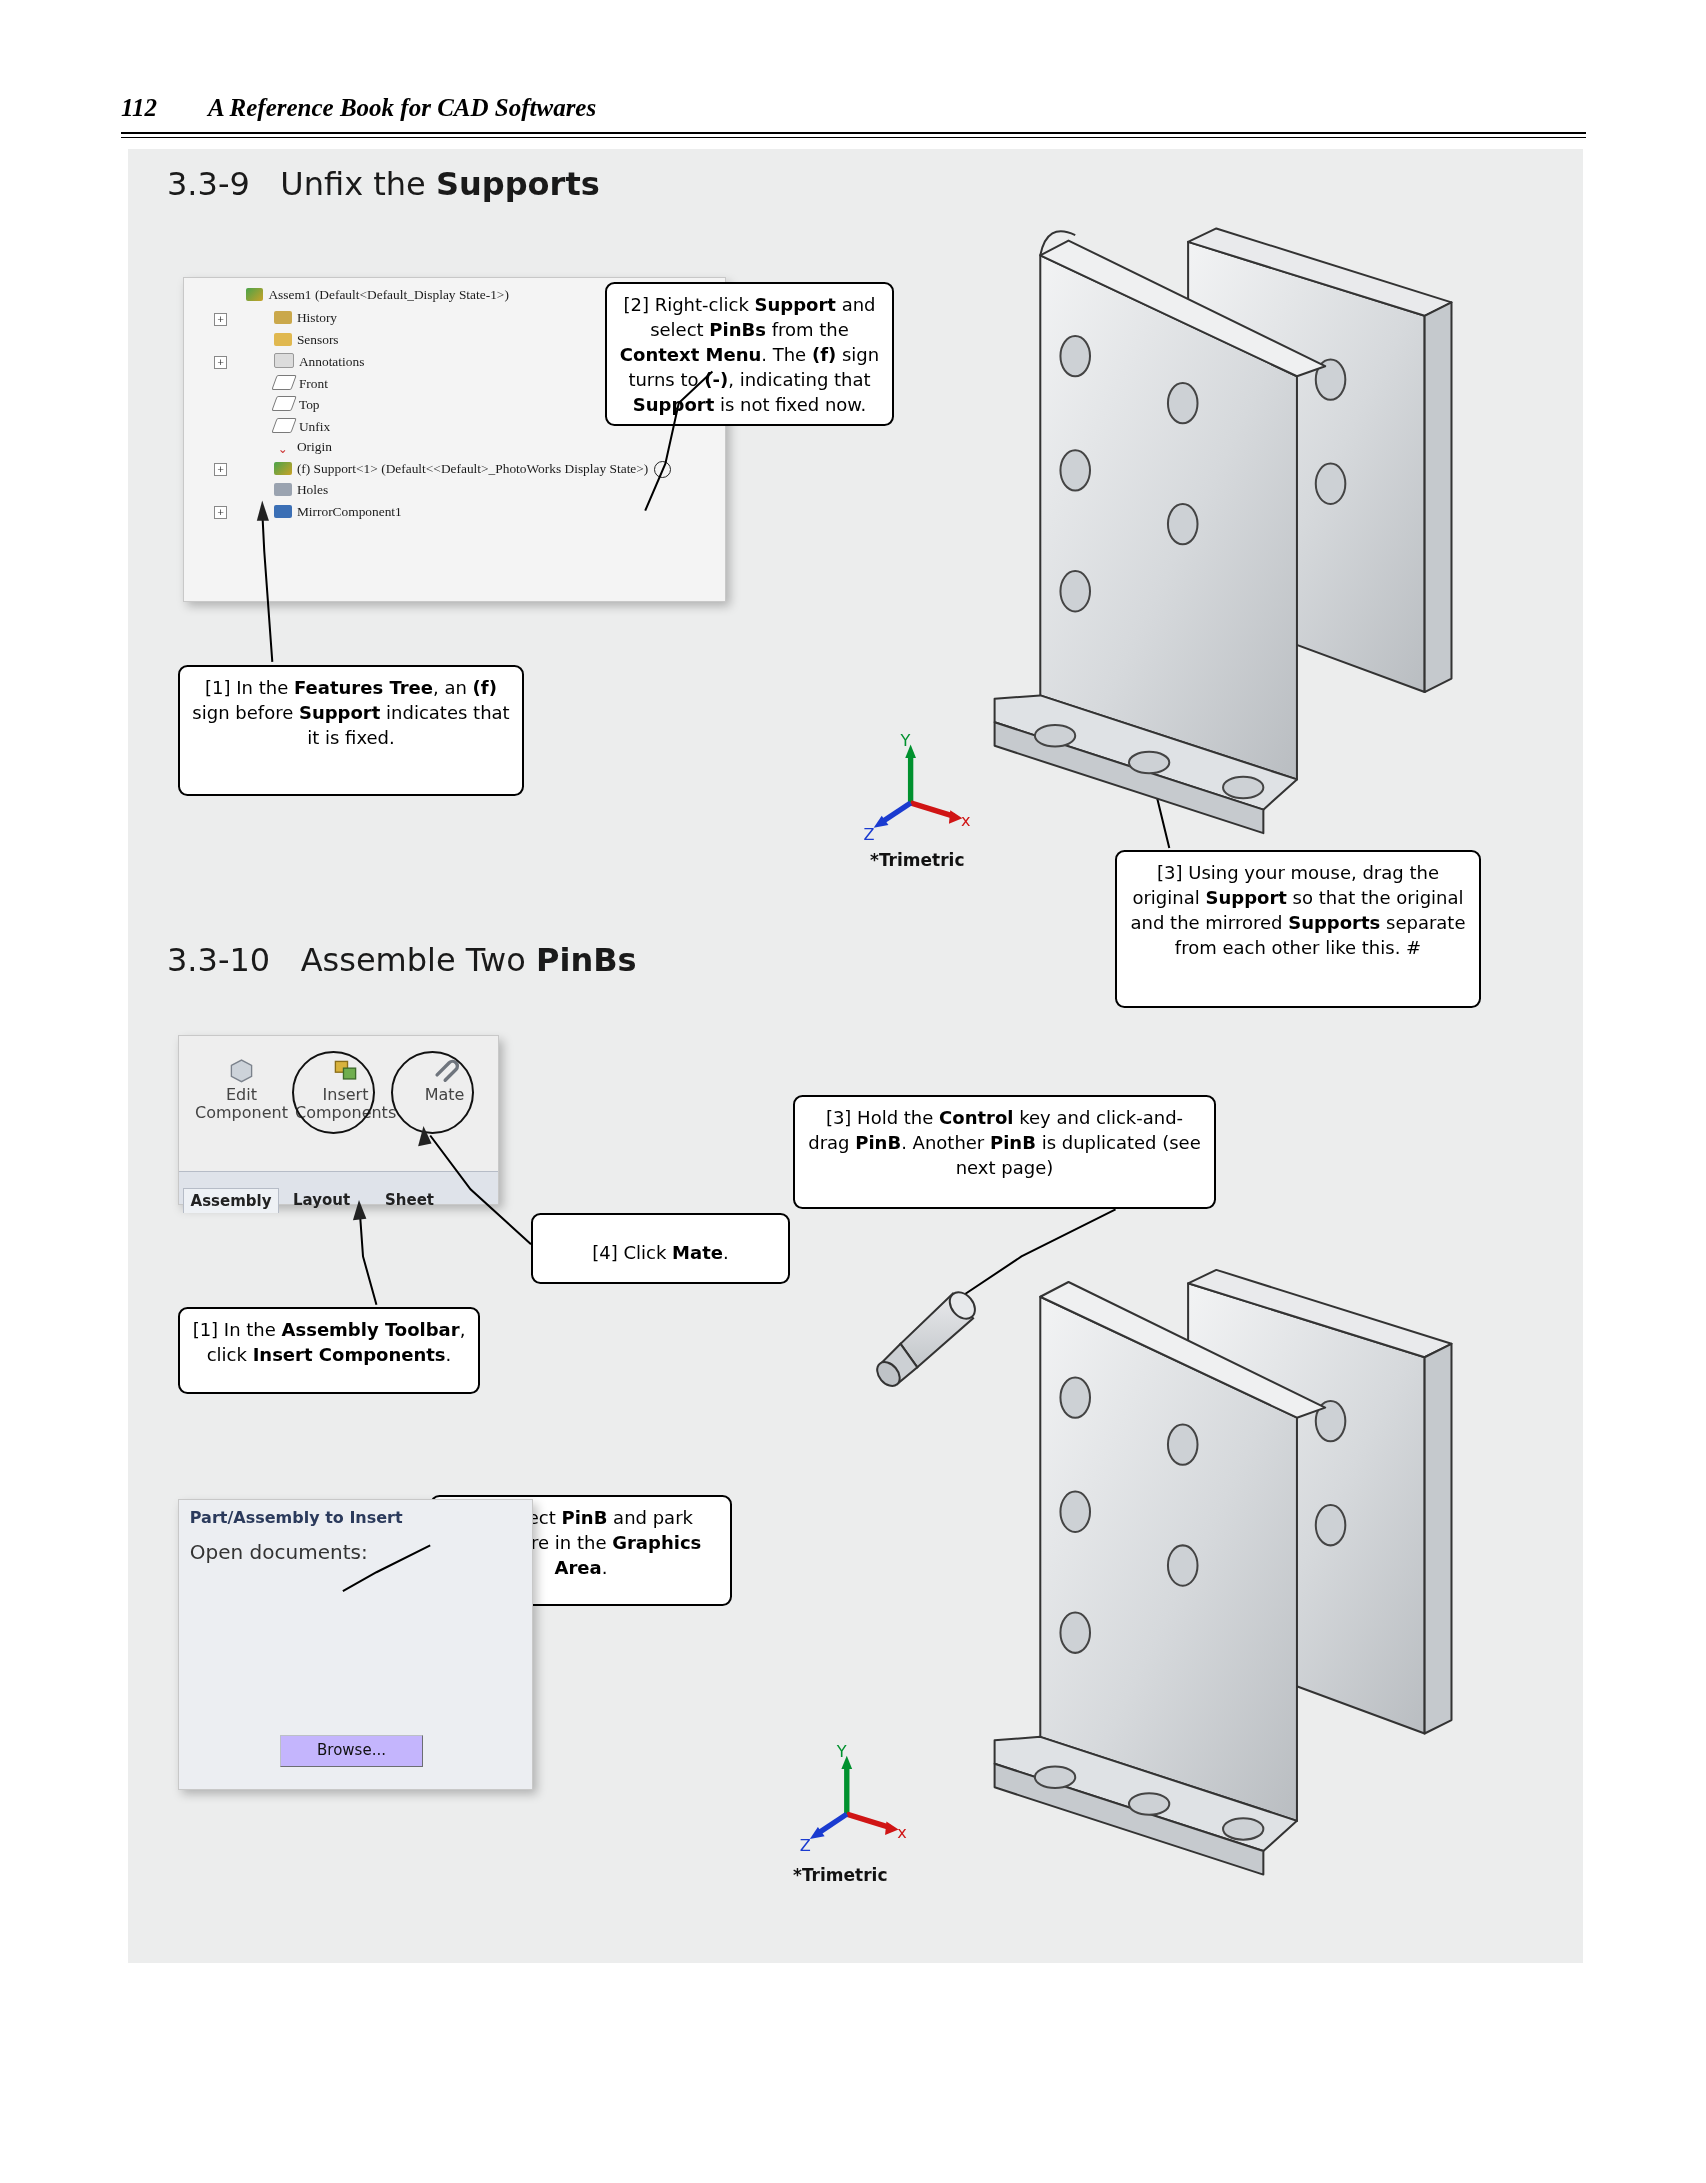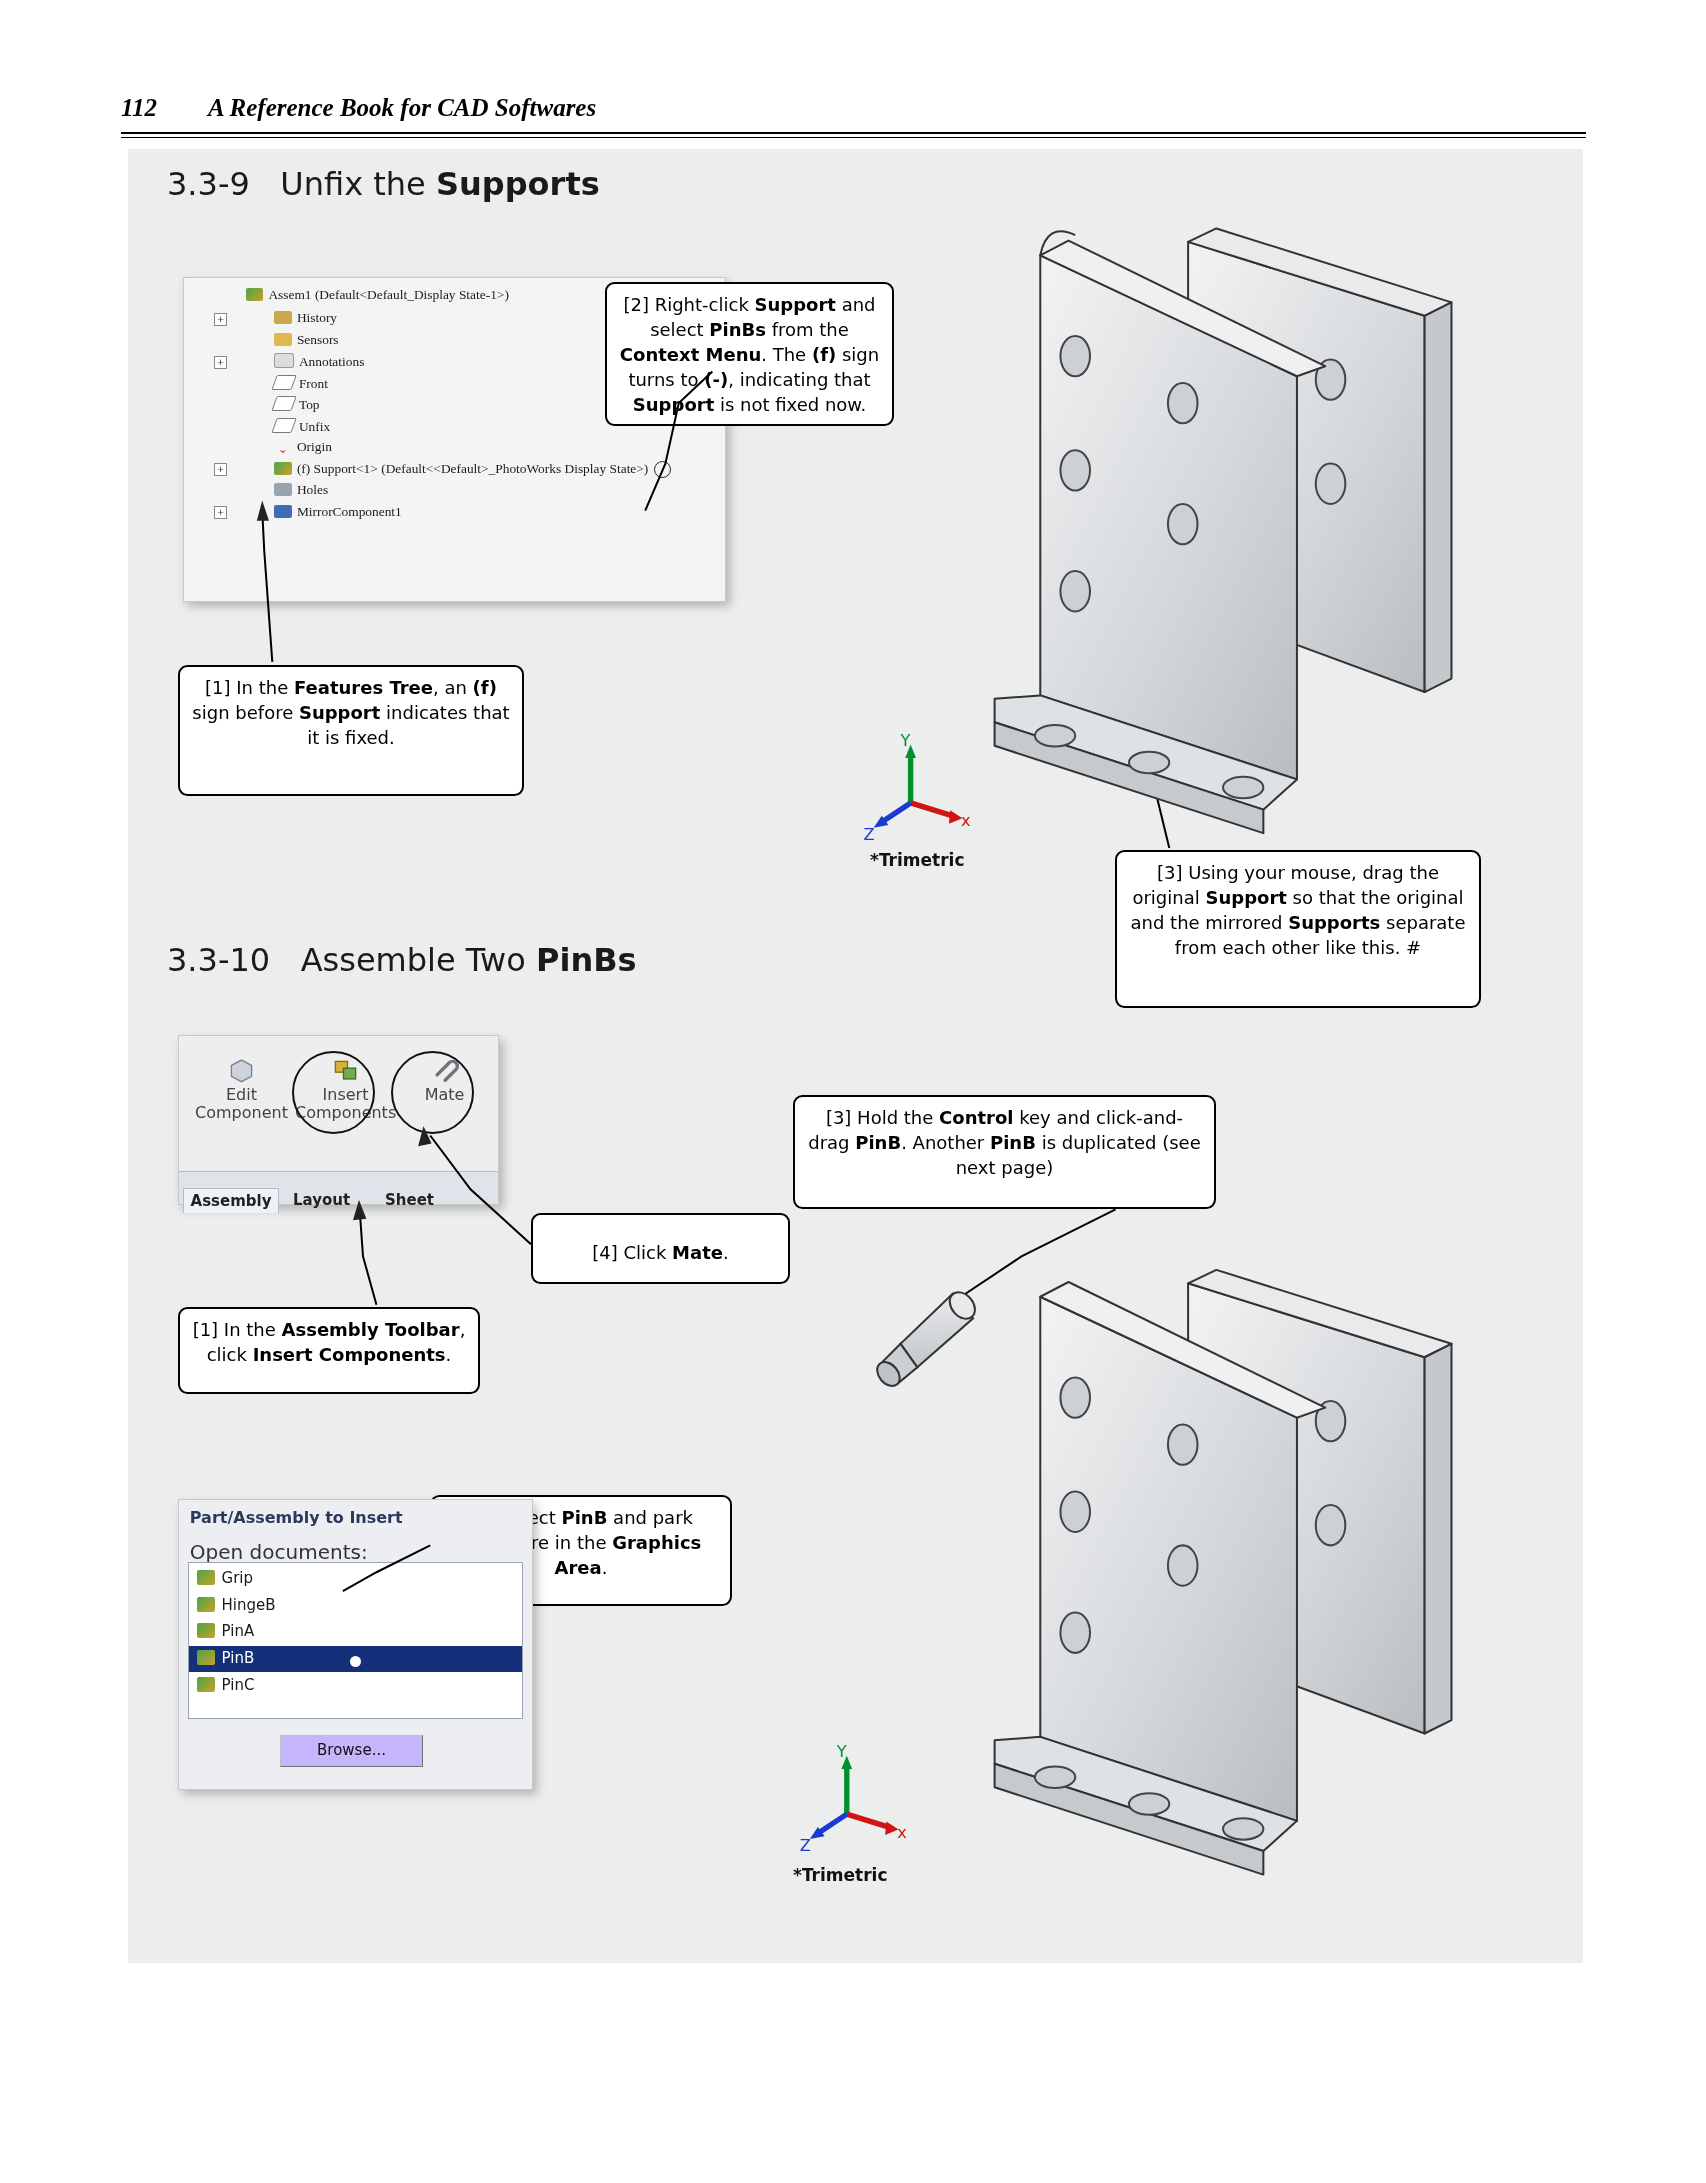--- a/index.html
+++ b/index.html
@@ -182,28 +182,20 @@
 </div>
 
 <div class="callout" id="co3b">[3] Hold the <b>Control</b> key and click-and-drag <b>PinB</b>. Another <b>PinB</b> is duplicated (see next page)</div>
 <div class="callout" id="co4">[4] Click <b>Mate</b>.</div>
 <div class="callout" id="co1b">[1] In the <b>Assembly Toolbar</b>, click <b>Insert Components</b>.</div>
 <div class="callout" id="co2b">[2] Select <b>PinB</b> and park anywhere in the <b>Graphics Area</b>.</div>
 
 <div class="shot" id="dlg">
   <div class="dlg-title">Part/Assembly to Insert</div>
   <div class="dlg-sub">Open documents:</div>
-  <div class="dlg-list">
-    <div class="dlg-item" style="top:2.7px;"><span class="ic" style="background:linear-gradient(135deg,#4aa34a,#c9a227);"></span><span>Grip</span></div>
-    <div class="dlg-item" style="top:30px;"><span class="ic" style="background:linear-gradient(135deg,#4aa34a,#c9a227);"></span><span>HingeB</span></div>
-    <div class="dlg-item" style="top:56px;"><span class="ic" style="background:linear-gradient(135deg,#4aa34a,#c9a227);"></span><span>PinA</span></div>
-    <div class="dlg-item sel" style="top:83px;"><span class="ic" style="background:linear-gradient(135deg,#4aa34a,#c9a227);"></span><span>PinB</span></div>
-    <div class="white-dot" style="left:161px;top:93px;"></div>
-    <div class="dlg-item" style="top:110px;"><span class="ic" style="background:linear-gradient(135deg,#4aa34a,#c9a227);"></span><span>PinC</span></div>
-  </div>
   <div class="dlg-browse">Browse...</div>
 </div>
 
 <div class="tri" style="left:870px;top:850px;">*Trimetric</div>
 <div class="tri" style="left:793px;top:1865px;">*Trimetric</div>
 
 <svg class="ov" viewBox="0 0 2540 3249">
   <defs>
     <linearGradient id="mg" x1="0" y1="0" x2="1" y2="1">
       <stop offset="0%" stop-color="#f2f3f4"></stop>

